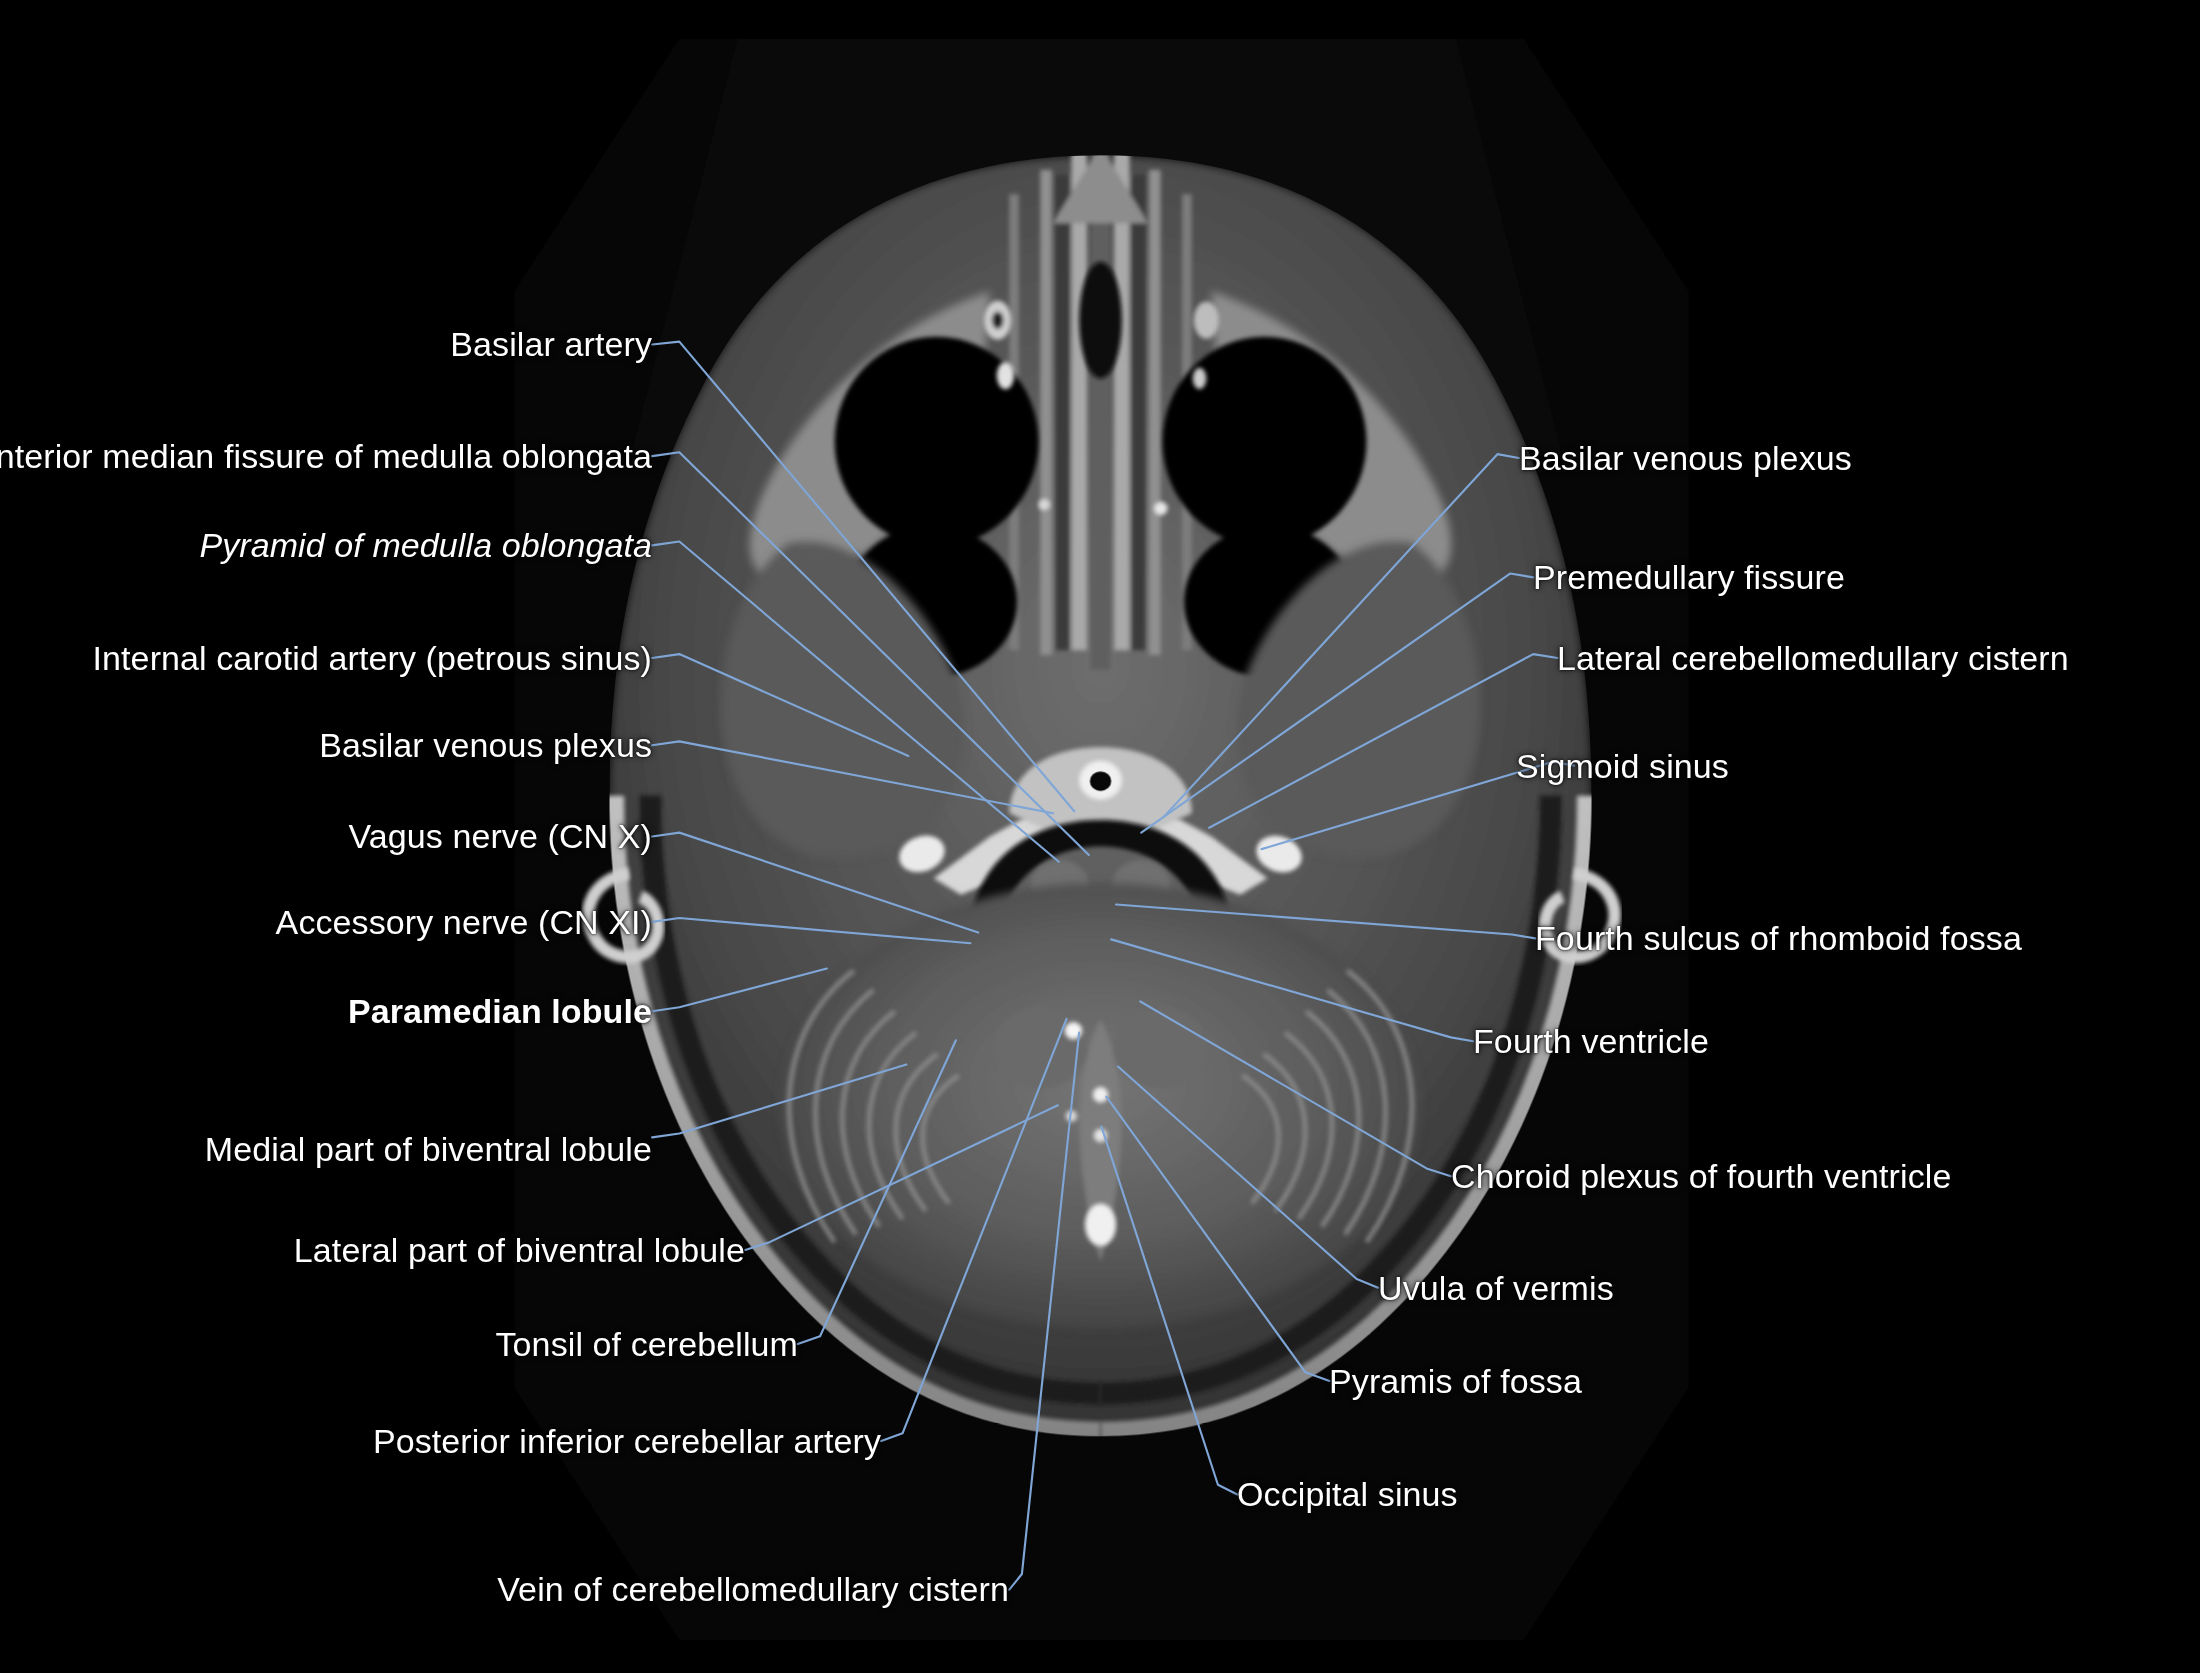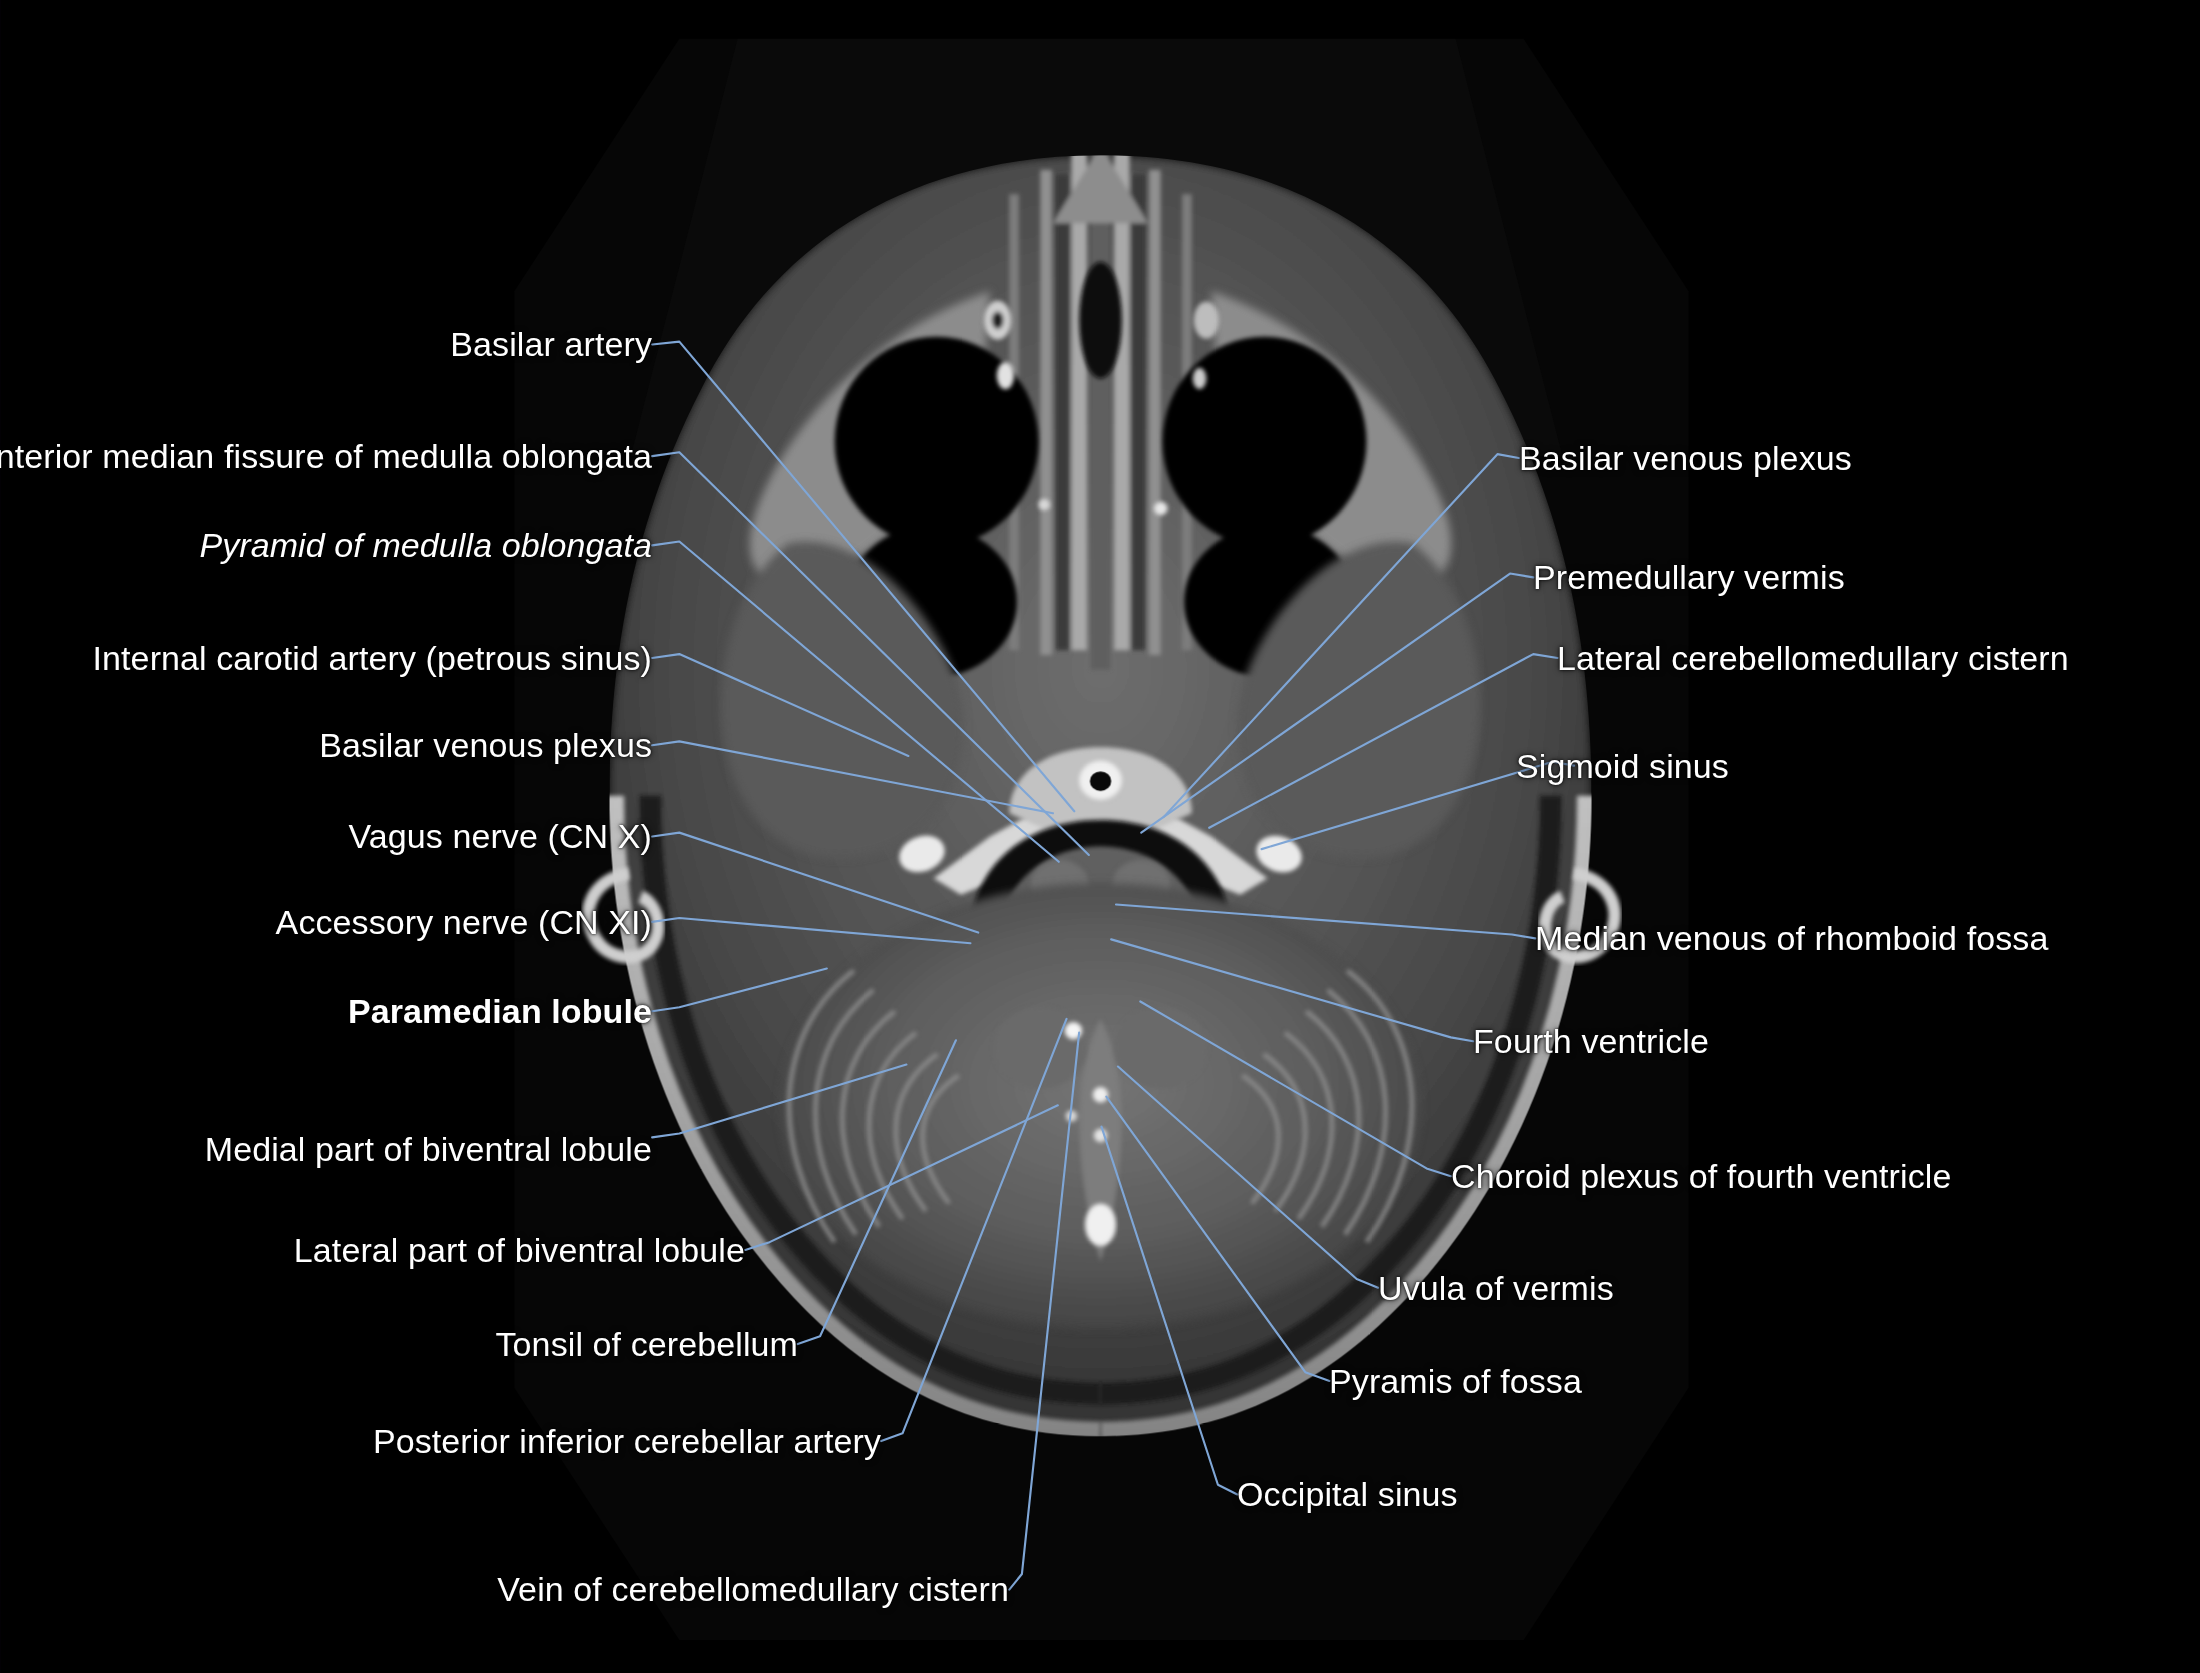--- a/index.html
+++ b/index.html
@@ -299,24 +299,24 @@
       <div class="label left" style="left: 652px; top: 745px;">Basilar venous plexus</div>
       <div class="label left" style="left: 652px; top: 836px;">Vagus nerve (CN X)</div>
       <div class="label left" style="left: 652px; top: 922px;">Accessory nerve (CN XI)</div>
       <div class="label left" style="left: 652px; top: 1011px; font-weight: bold;">Paramedian lobule</div>
       <div class="label left" style="left: 652px; top: 1137px; margin-top: 12px;">Medial part of biventral lobule</div>
       <div class="label left" style="left: 745px; top: 1250px;">Lateral part of biventral lobule</div>
       <div class="label left" style="left: 798px; top: 1344px;">Tonsil of cerebellum</div>
       <div class="label left" style="left: 881px; top: 1441px;">Posterior inferior cerebellar artery</div>
       <div class="label left" style="left: 1009px; top: 1589px;">Vein of cerebellomedullary cistern</div>
       <div class="label right" style="left: 1519px; top: 458px;">Basilar venous plexus</div>
-      <div class="label right" style="left: 1533px; top: 577px;">Premedullary vermis</div>
+      <div class="label right" style="left: 1533px; top: 577px;">Premedullary fissure</div>
       <div class="label right" style="left: 1557px; top: 658px;">Lateral cerebellomedullary cistern</div>
       <div class="label right" style="left: 1516px; top: 766px;">Sigmoid sinus</div>
-      <div class="label right" style="left: 1535px; top: 938px;">Median venous of rhomboid fossa</div>
+      <div class="label right" style="left: 1535px; top: 938px;">Fourth sulcus of rhomboid fossa</div>
       <div class="label right" style="left: 1473px; top: 1041px;">Fourth ventricle</div>
       <div class="label right" style="left: 1451px; top: 1176px;">Choroid plexus of fourth ventricle</div>
       <div class="label right" style="left: 1378px; top: 1288px;">Uvula of vermis</div>
       <div class="label right" style="left: 1329px; top: 1381px;">Pyramis of fossa</div>
       <div class="label right" style="left: 1237px; top: 1494px;">Occipital sinus</div>
     </div>
 
 </div>
 
 

